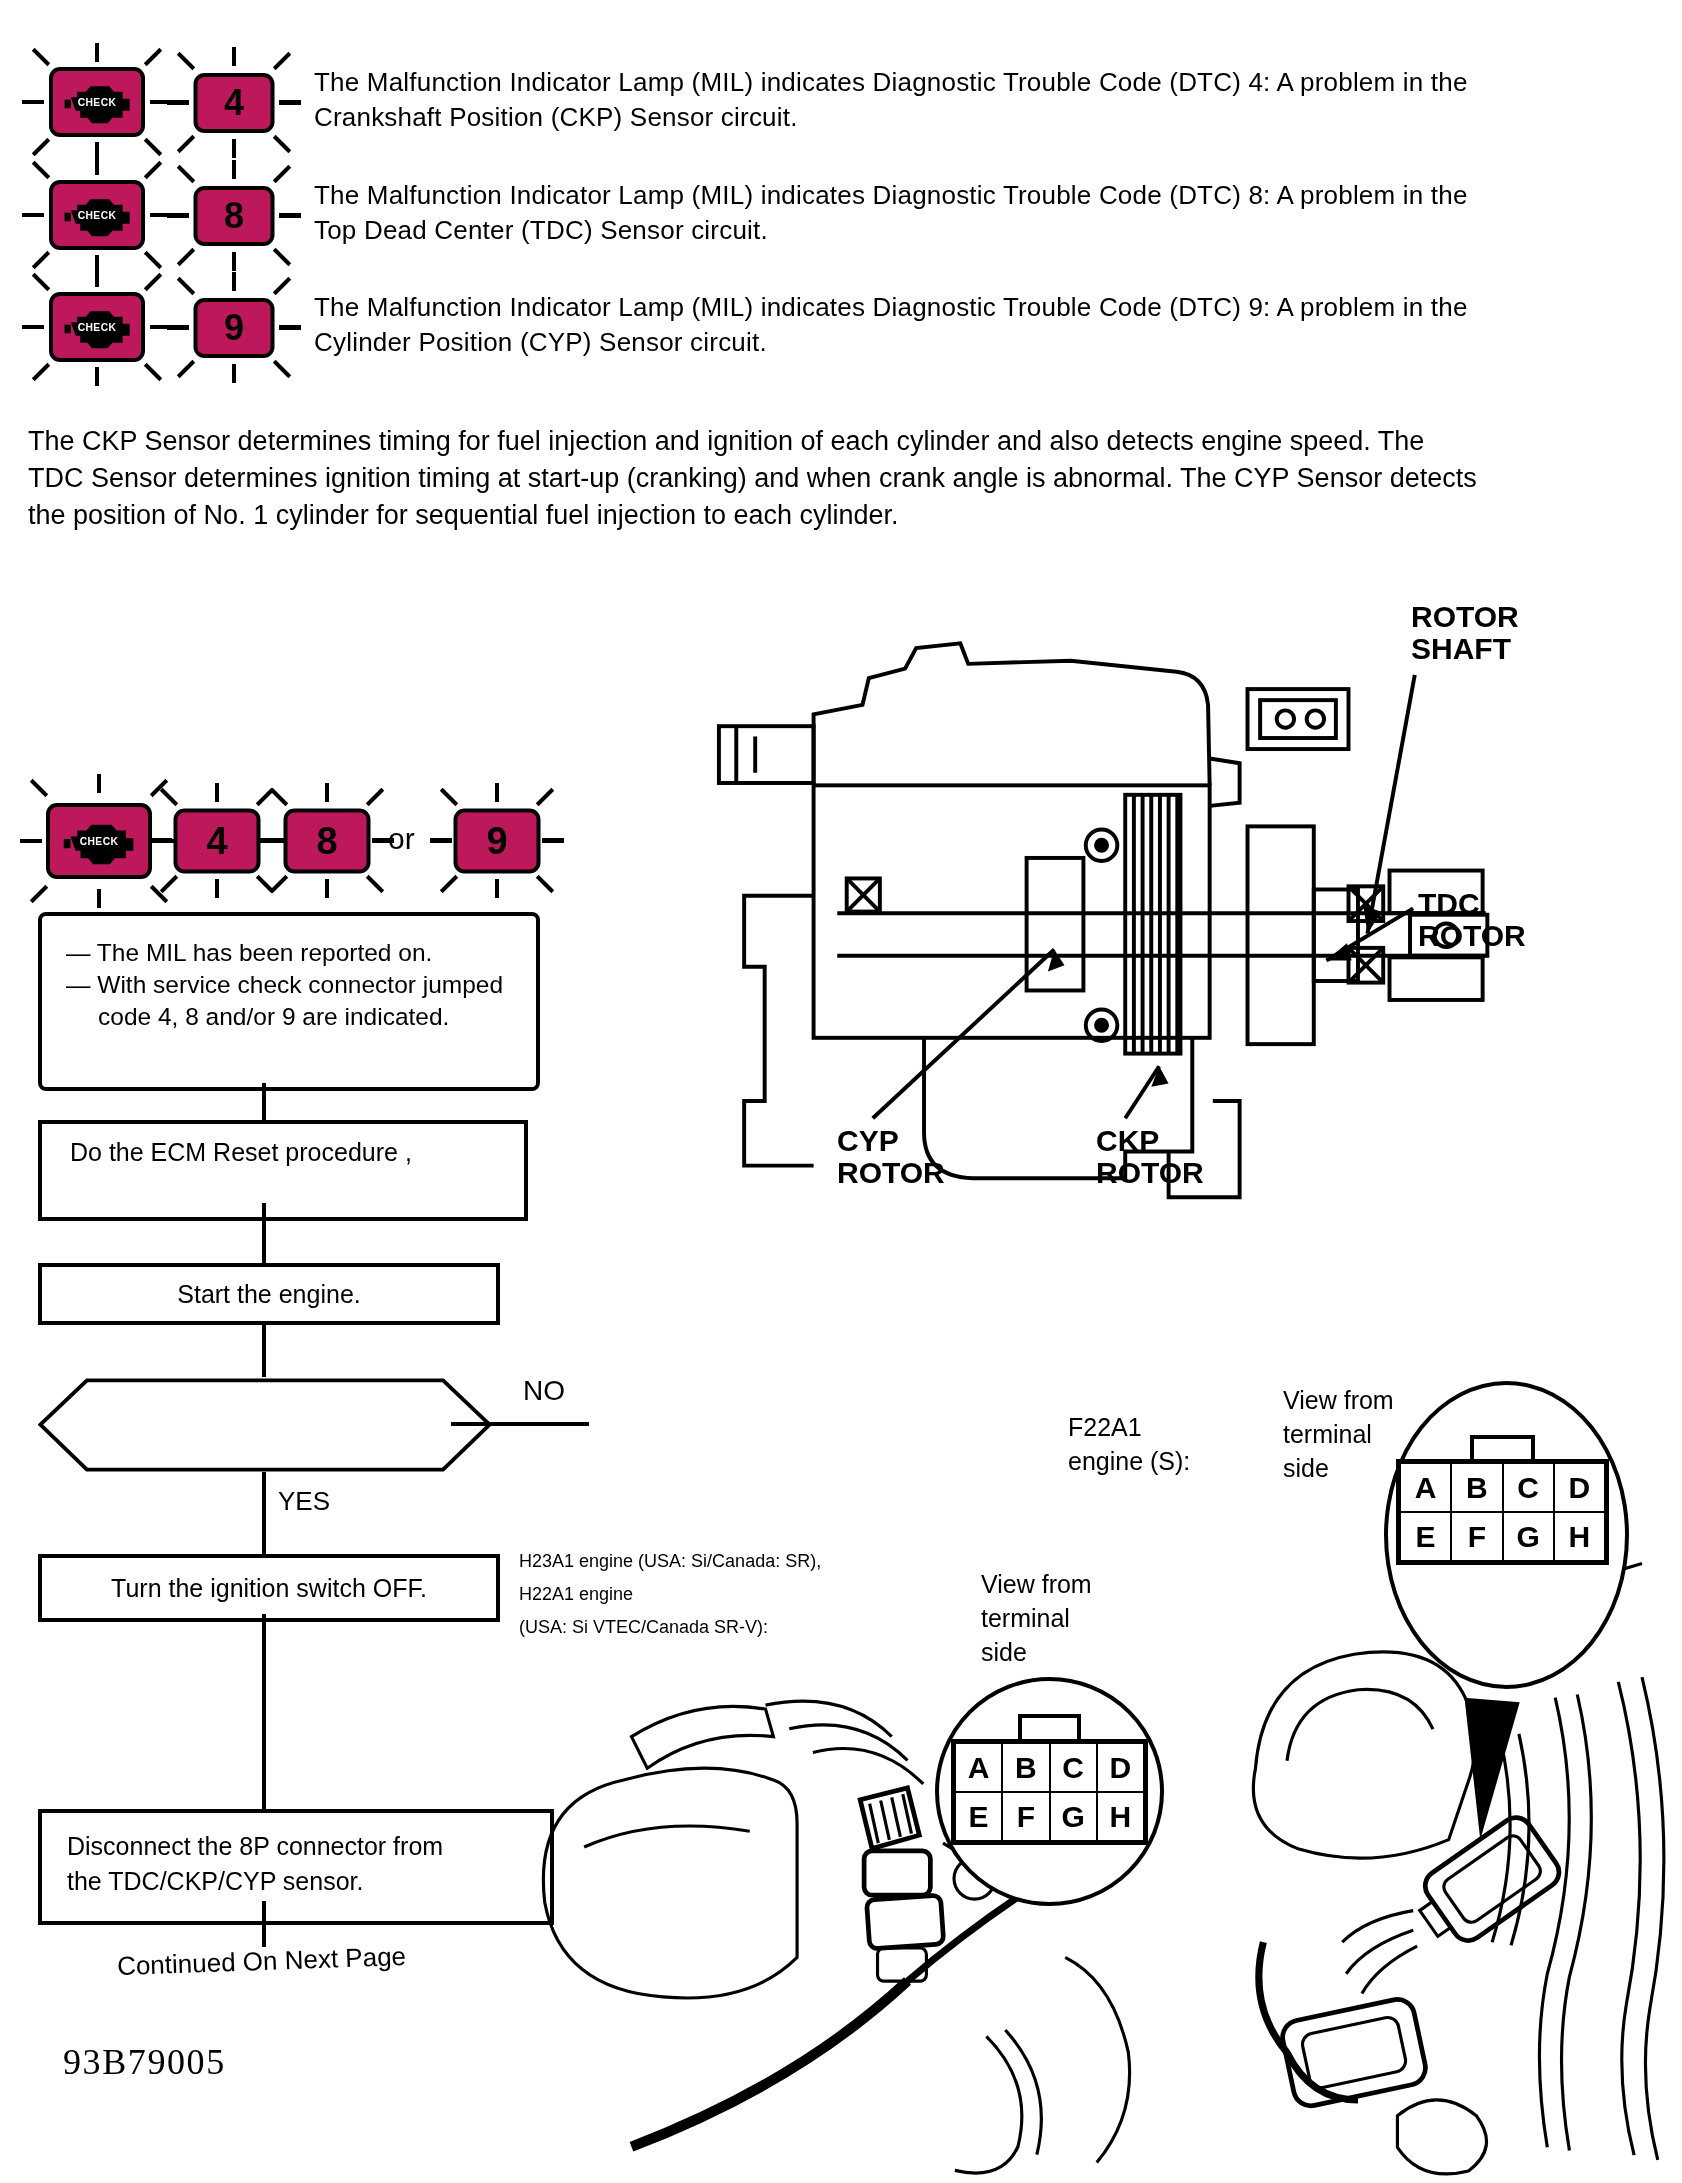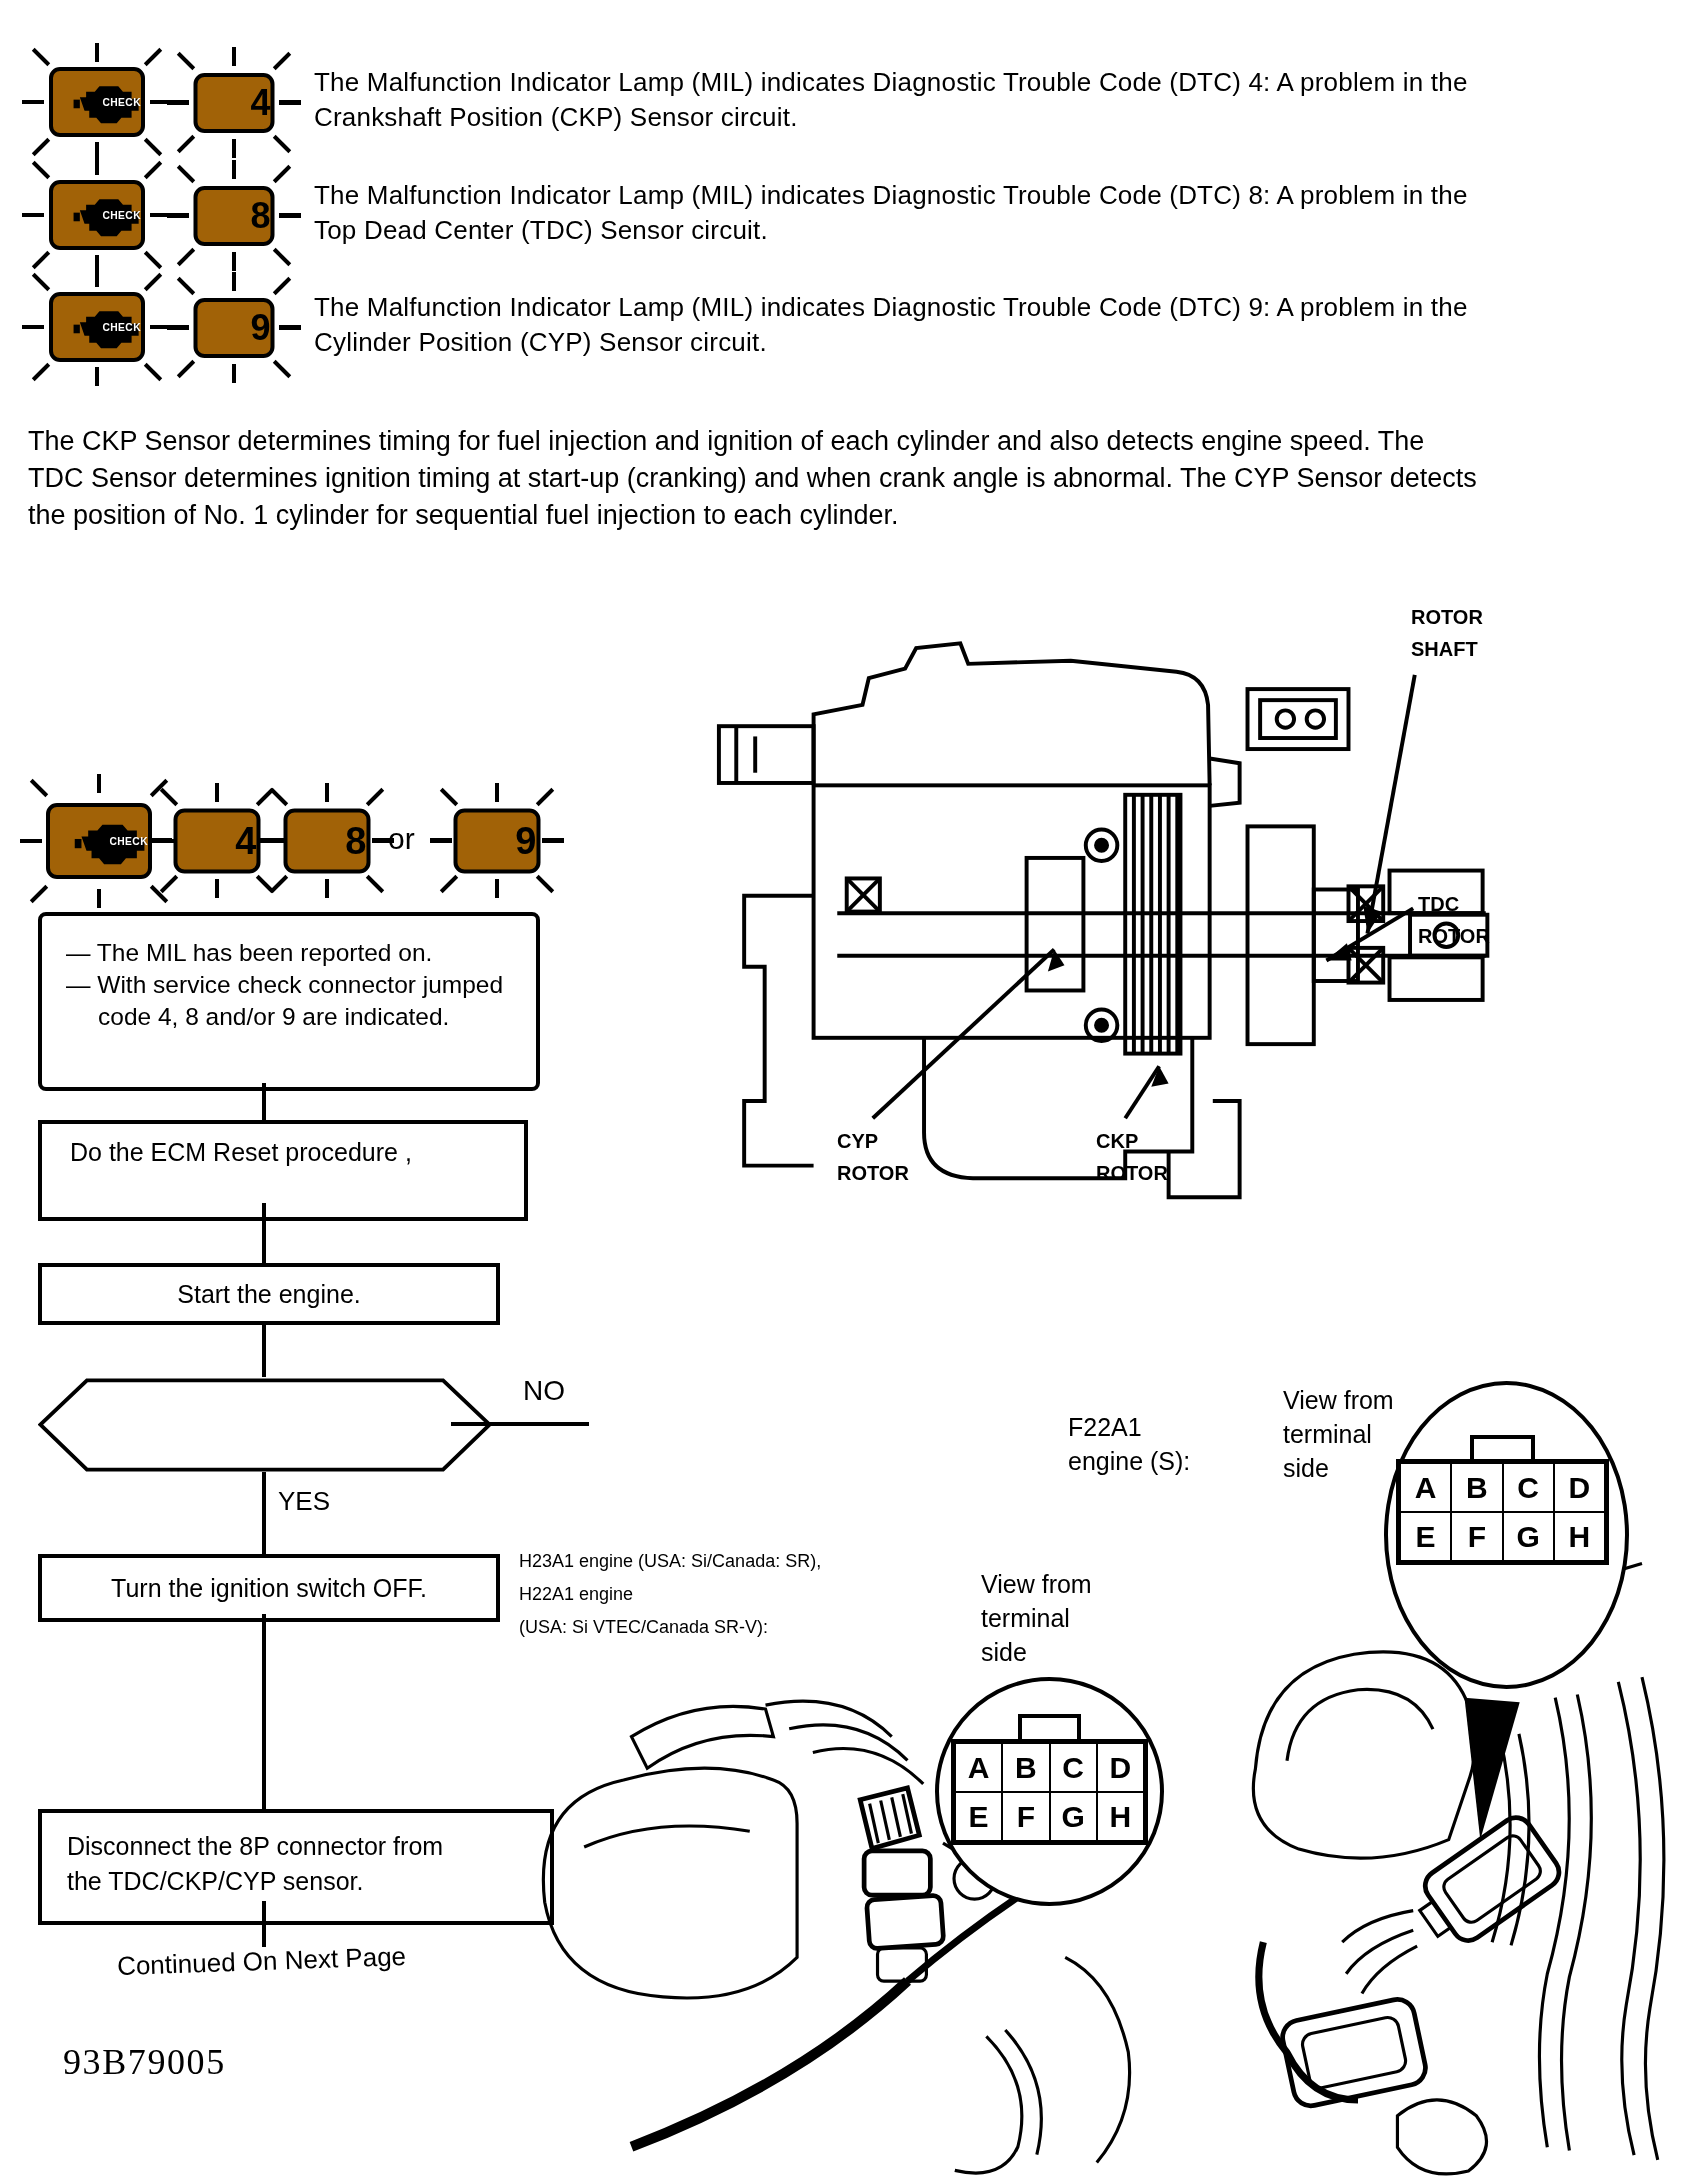--- a/index.html
+++ b/index.html
@@ -6,22 +6,22 @@
   #page{position:relative;width:1683px;height:2183px;background:#ffffff;margin:0 auto;
         font-family:"Liberation Sans",sans-serif;color:#000;overflow:hidden;}
   .abs{position:absolute;}
   .preline{white-space:pre-line;}
   .b{font-weight:400;border-radius:8px;}
   .bodytext{font-size:26px;line-height:35px;letter-spacing:0.2px;}
   .para{font-size:27px;line-height:37px;}
   
   .blink{position:absolute;}
   .bbox{position:absolute;left:50%;top:50%;transform:translate(-50%,-50%);
-        border:4.7px solid #000;border-radius:11px;background:#a16207;
-        display:flex;align-items:center;justify-content:flex-end;font-weight:700;}
+        border:4.7px solid #000;border-radius:11px;background:#be185d;
+        display:flex;align-items:center;justify-content:center;font-weight:700;}
   .ray{position:absolute;background:#000;}
   .ray.n{width:4px;height:19px;left:calc(50% - 1.6px);top:0;}
   .ray.s{width:4px;height:19px;left:calc(50% - 1.6px);bottom:0;}
   .ray.e{width:22px;height:4.7px;right:0;top:calc(50% - 2.4px);}
   .ray.w{width:22px;height:4.7px;left:0;top:calc(50% - 2.4px);}
   .ray.ne{width:4px;height:22px;right:17.4px;top:3.2px;transform:rotate(45deg);}
   .ray.nw{width:4px;height:22px;left:17.4px;top:3.2px;transform:rotate(-45deg);}
   .ray.se{width:4px;height:22px;right:17.4px;bottom:3.2px;transform:rotate(-45deg);}
   .ray.sw{width:4px;height:22px;left:17.4px;bottom:3.2px;transform:rotate(45deg);}
   .milword{position:absolute;color:#fff;font-weight:700;font-size:10.3px;letter-spacing:0.4px;}
@@ -31,21 +31,21 @@
   .flabel{position:absolute;font-size:26px;}
   .bullet{padding-left:32px;text-indent:-32px;}
   .condensed{transform:scaleX(.94);transform-origin:0 0;width:106%;}
   
   .mag{position:absolute;border:4.7px solid #000;border-radius:50%;background:#fff;}
   .tab{position:absolute;border:4px solid #000;border-bottom:none;background:#fff;}
   .pingrid{position:absolute;display:grid;grid-template-columns:repeat(4,1fr);
            grid-template-rows:repeat(2,1fr);border:4.7px solid #000;background:#fff;}
   .pingrid .cell{border:1.6px solid #000;display:flex;align-items:center;justify-content:center;
                  font-weight:700;font-size:30px;}
-  .dlabel{position:absolute;font-weight:700;font-size:20px;line-height:32px;white-space:pre-line;}
+  .dlabel{position:absolute;font-weight:700;font-size:30px;line-height:32px;white-space:pre-line;}
   .art{position:absolute;}
   #doccode{font-family:"Liberation Serif",serif;font-size:36px;letter-spacing:1.6px;}
 </style>
 </head>
 <body>
 
 <div id="page">
 
   <div class="blink" style="left:22px;top:43px;width:150px;height:118px">
     <span class="ray n"></span>

